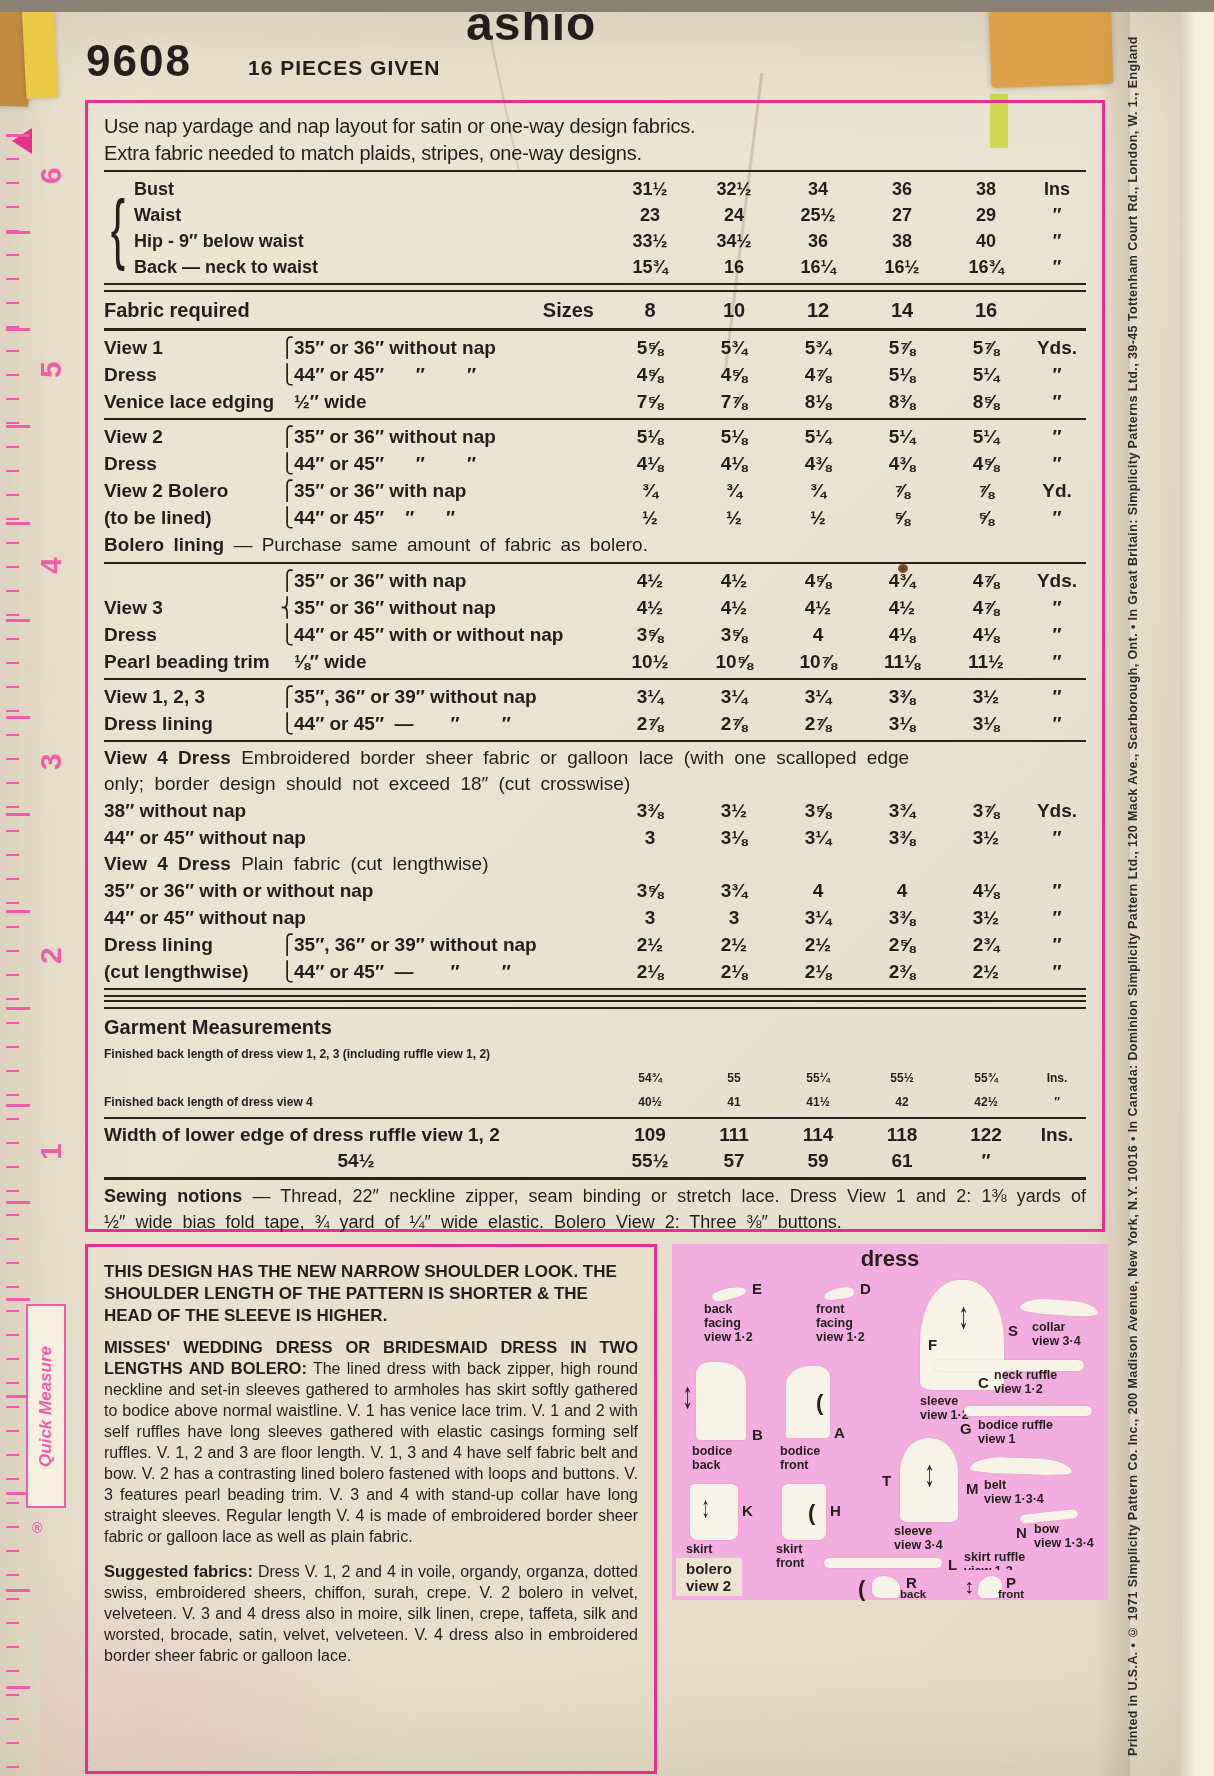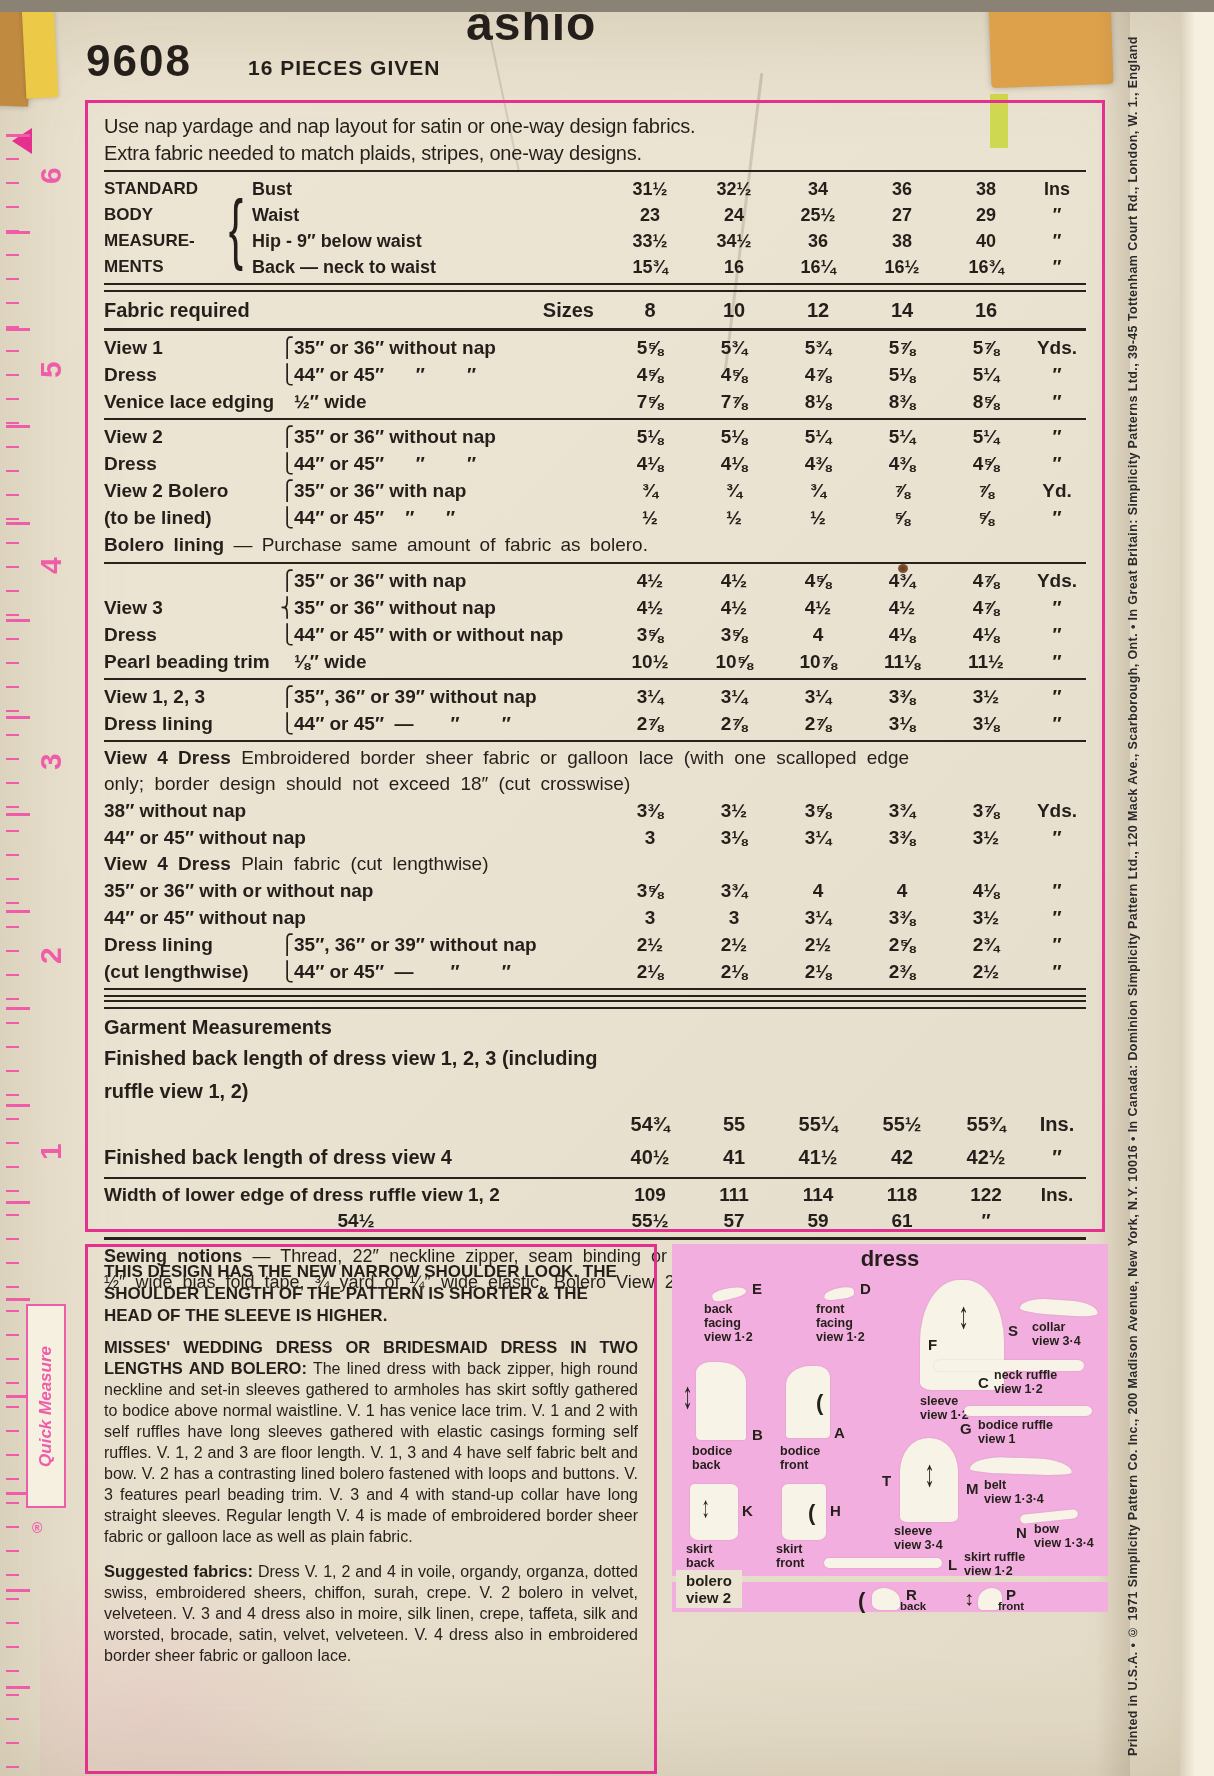--- a/index.html
+++ b/index.html
@@ -64,32 +64,32 @@
   .fh-label{display:flex;}
   .fh-sizes{margin-left:auto;padding-right:14px;}
   .frow{display:grid;grid-template-columns:176px 14px 1fr 84px 84px 84px 84px 84px 58px;font-size:19px;line-height:27px;font-weight:bold;}
   .wrow{display:grid;grid-template-columns:1fr 84px 84px 84px 84px 84px 58px;font-size:19px;line-height:27px;font-weight:bold;}
   .spec{white-space:pre;}
   .brc{font-weight:400;}
   .noteline{font-size:19px;line-height:28px;word-spacing:4px;}
   .noteline b{word-spacing:4px;}
   .v4head{font-size:19px;line-height:26px;word-spacing:5px;}
   .gm-title{font-size:20px;font-weight:bold;line-height:30px;margin-top:2px;}
-  .grow{display:grid;grid-template-columns:1fr 84px 84px 84px 84px 84px 58px;font-size:20px;line-height:33px;font-weight:bold;}
+  .grow{display:grid;grid-template-columns:1fr 84px 84px 84px 84px 84px 58px;font-size:12px;line-height:24px;font-weight:bold;}
   .wide-bold .grow{font-size:19px;line-height:26px;}
   .notions{font-size:18px;line-height:26px;text-align:justify;word-spacing:5px;margin-top:2px;}
   
   .descbox{position:absolute;left:85px;top:1232px;width:572px;height:530px;border:3px solid var(--magenta);box-sizing:border-box;padding:14px 16px;}
   .headline{font-size:17px;font-weight:bold;line-height:22px;margin-bottom:10px;}
   .dpara{font-size:16px;line-height:21px;text-align:justify;margin:0 0 14px 0;}
   .dpara b{font-size:16.5px;}
   
   .diagrambox{position:absolute;left:672px;top:1232px;width:436px;height:368px;}
   .d-main{position:absolute;left:0;right:0;top:0;height:332px;background:var(--diagram_pink);}
-  .d-strip{position:absolute;left:0;right:0;bottom:0;height:30px;background:var(--diagram_pink);}
+  .d-strip{position:absolute;left:0;right:0;bottom:12px;height:30px;background:var(--diagram_pink);}
   .d-title{position:absolute;left:0;right:0;top:2px;text-align:center;font-size:22px;font-weight:bold;}
   .sh{position:absolute;background:#f7f3e6;box-shadow:0 0 2px rgba(0,0,0,.12);}
   .lt{position:absolute;font-size:15px;font-weight:bold;}
   .lb{position:absolute;font-size:12.5px;font-weight:bold;line-height:14px;}
   .pname{display:block;white-space:pre-line;}
   .pview{display:block;}
   .ar{position:absolute;font-size:38px;font-weight:bold;transform:scaleX(.55);line-height:1;}
   .ar-sm{font-size:22px;}
   .fb{position:absolute;font-size:22px;font-weight:bold;}
   .sh-E{left:40px;top:44px;width:34px;height:11px;border-radius:60% 100% 50% 50%;transform:rotate(-14deg);}
@@ -170,27 +170,20 @@
   </div>
 
   <div class="sidetext">Printed in U.S.A.   •   © 1971 Simplicity Pattern Co. Inc., 200 Madison Avenue, New York, N.Y. 10016   •   In Canada: Dominion Simplicity Pattern Ltd., 120 Mack Ave., Scarborough, Ont.   •   In Great Britain: Simplicity Patterns Ltd., 39-45 Tottenham Court Rd., London, W. 1., England</div>
 
   <div class="tablebox">
     <div class="intro">Use nap yardage and nap layout for satin or one-way design fabrics.</div>
     <div class="intro">Extra fabric needed to match plaids, stripes, one-way designs.</div>
     <div class="rule"></div>
 
     <div class="bm">
-      <div class="bm-left">
-
-      <div>STANDARD</div>
-          <div>BODY</div>
-          <div>MEASURE-</div>
-          <div>MENTS</div>
-        </div>
       <div class="bm-brace">{</div>
       <div class="bm-rows">
 
       <div class="bm-row">
           <span>Bust</span>
           <span class="val">31½</span>
           <span class="val">32½</span>
           <span class="val">34</span>
           <span class="val">36</span>
           <span class="val">38</span>

